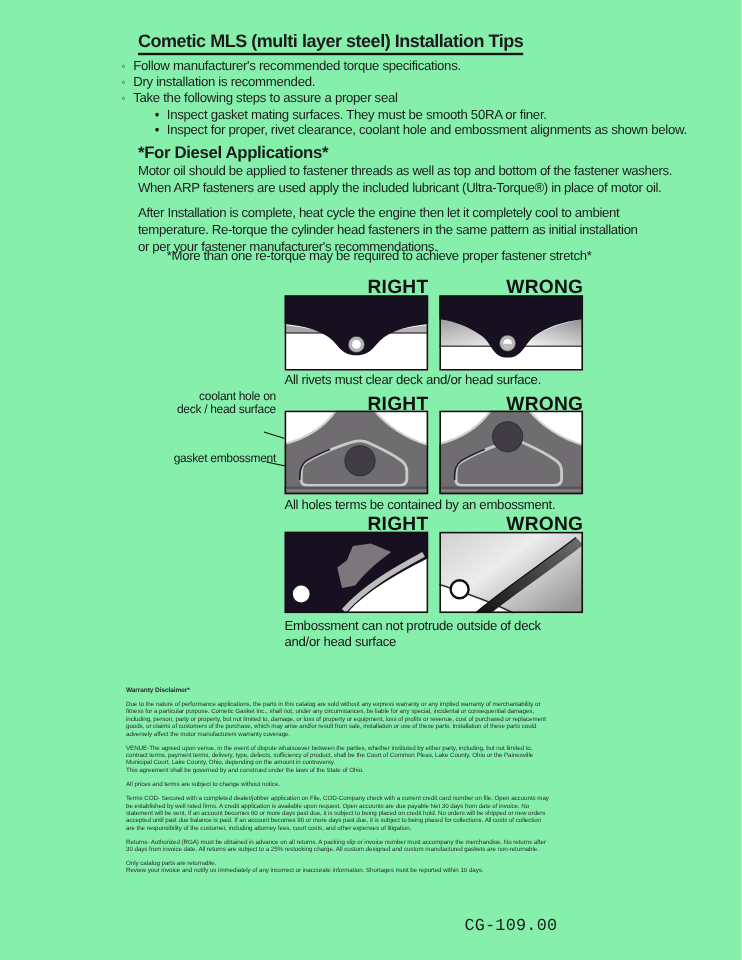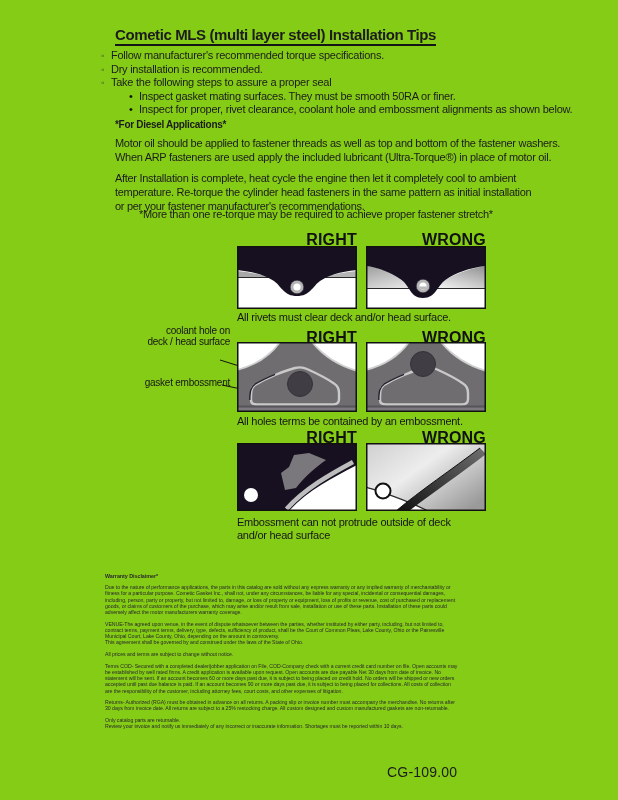--- a/index.html
+++ b/index.html
@@ -1,49 +1,49 @@
 <!DOCTYPE html>
 <html><head>
 <meta charset="utf-8">
 <style>
   html,body{margin:0;padding:0;background:#e9e9e9;}
   .page{
-    position:relative;width:618px;height:800px;margin:0 auto;background:#84cc16;
+    position:relative;width:618px;height:800px;margin:0 auto;background:#86efac;
     font-family:"Liberation Sans", sans-serif;color:#1c1c1c;overflow:hidden;
   }
   
   .title{
     position:absolute;left:115px;top:26px;font-size:15px;font-weight:bold;
     letter-spacing:-0.4px;border-bottom:2px solid #151515;padding-bottom:1px;white-space:nowrap;
   }
   .tips{position:absolute;left:101px;top:49px;font-size:11px;letter-spacing:-0.25px;line-height:13.6px;}
   .tip-row{display:flex;align-items:baseline;}
   .tip-row.sub{margin-left:28px;}
   .marker{width:10px;flex:0 0 10px;font-size:10px;color:#3a3a3a;}
   .marker.dot{font-size:11px;color:#111;}
   
-  .diesel-head{position:absolute;left:115px;top:119px;font-size:10px;font-weight:bold;letter-spacing:-0.3px;}
+  .diesel-head{position:absolute;left:115px;top:119px;font-size:14px;font-weight:bold;letter-spacing:-0.3px;}
   .para{position:absolute;left:115px;font-size:11px;letter-spacing:-0.3px;line-height:14px;white-space:pre-line;}
   .p1{top:136px;}
   .p2{top:171px;}
   .pnote{top:207px;margin-left:24px;}
   
   .rw-label{position:absolute;width:120px;text-align:right;font-size:16px;font-weight:bold;letter-spacing:0.2px;color:#111;}
   .dbox{position:absolute;width:120px;}
   .dbox svg{display:block;width:120px;}
   .caption{position:absolute;left:237px;font-size:11px;letter-spacing:-0.25px;line-height:12.5px;color:#161616;white-space:pre-line;}
   .ann{position:absolute;left:100px;width:130px;text-align:right;font-size:10px;letter-spacing:-0.25px;line-height:11px;white-space:pre-line;color:#161616;}
   .ann-coolant{top:325px;}
   .ann-emboss{top:377px;}
   .leader{position:absolute;left:212px;top:352px;overflow:visible;pointer-events:none;}
   
   .legal{position:absolute;left:105px;top:573px;width:415px;font-size:5.2px;line-height:6.2px;letter-spacing:-0.05px;color:#2a2a2a;}
   .legal .lhead{font-weight:bold;font-size:5.4px;margin-bottom:5px;}
   .legal p{margin:0 0 5.5px 0;white-space:pre-line;}
-  .pagenum{position:absolute;left:387px;top:764px;font-size:14px;letter-spacing:0.2px;color:#1c1c1c;}
+  .pagenum{position:absolute;left:387px;top:764px;font-size:14px;letter-spacing:0.2px;color:#1c1c1c;font-family:Liberation Mono, monospace;}
 </style>
 </head>
 <body>
 
 <div class="page">
 
   <div class="title">Cometic MLS (multi layer steel) Installation Tips</div>
 
   <div class="tips">
     <div class="tip-row">

